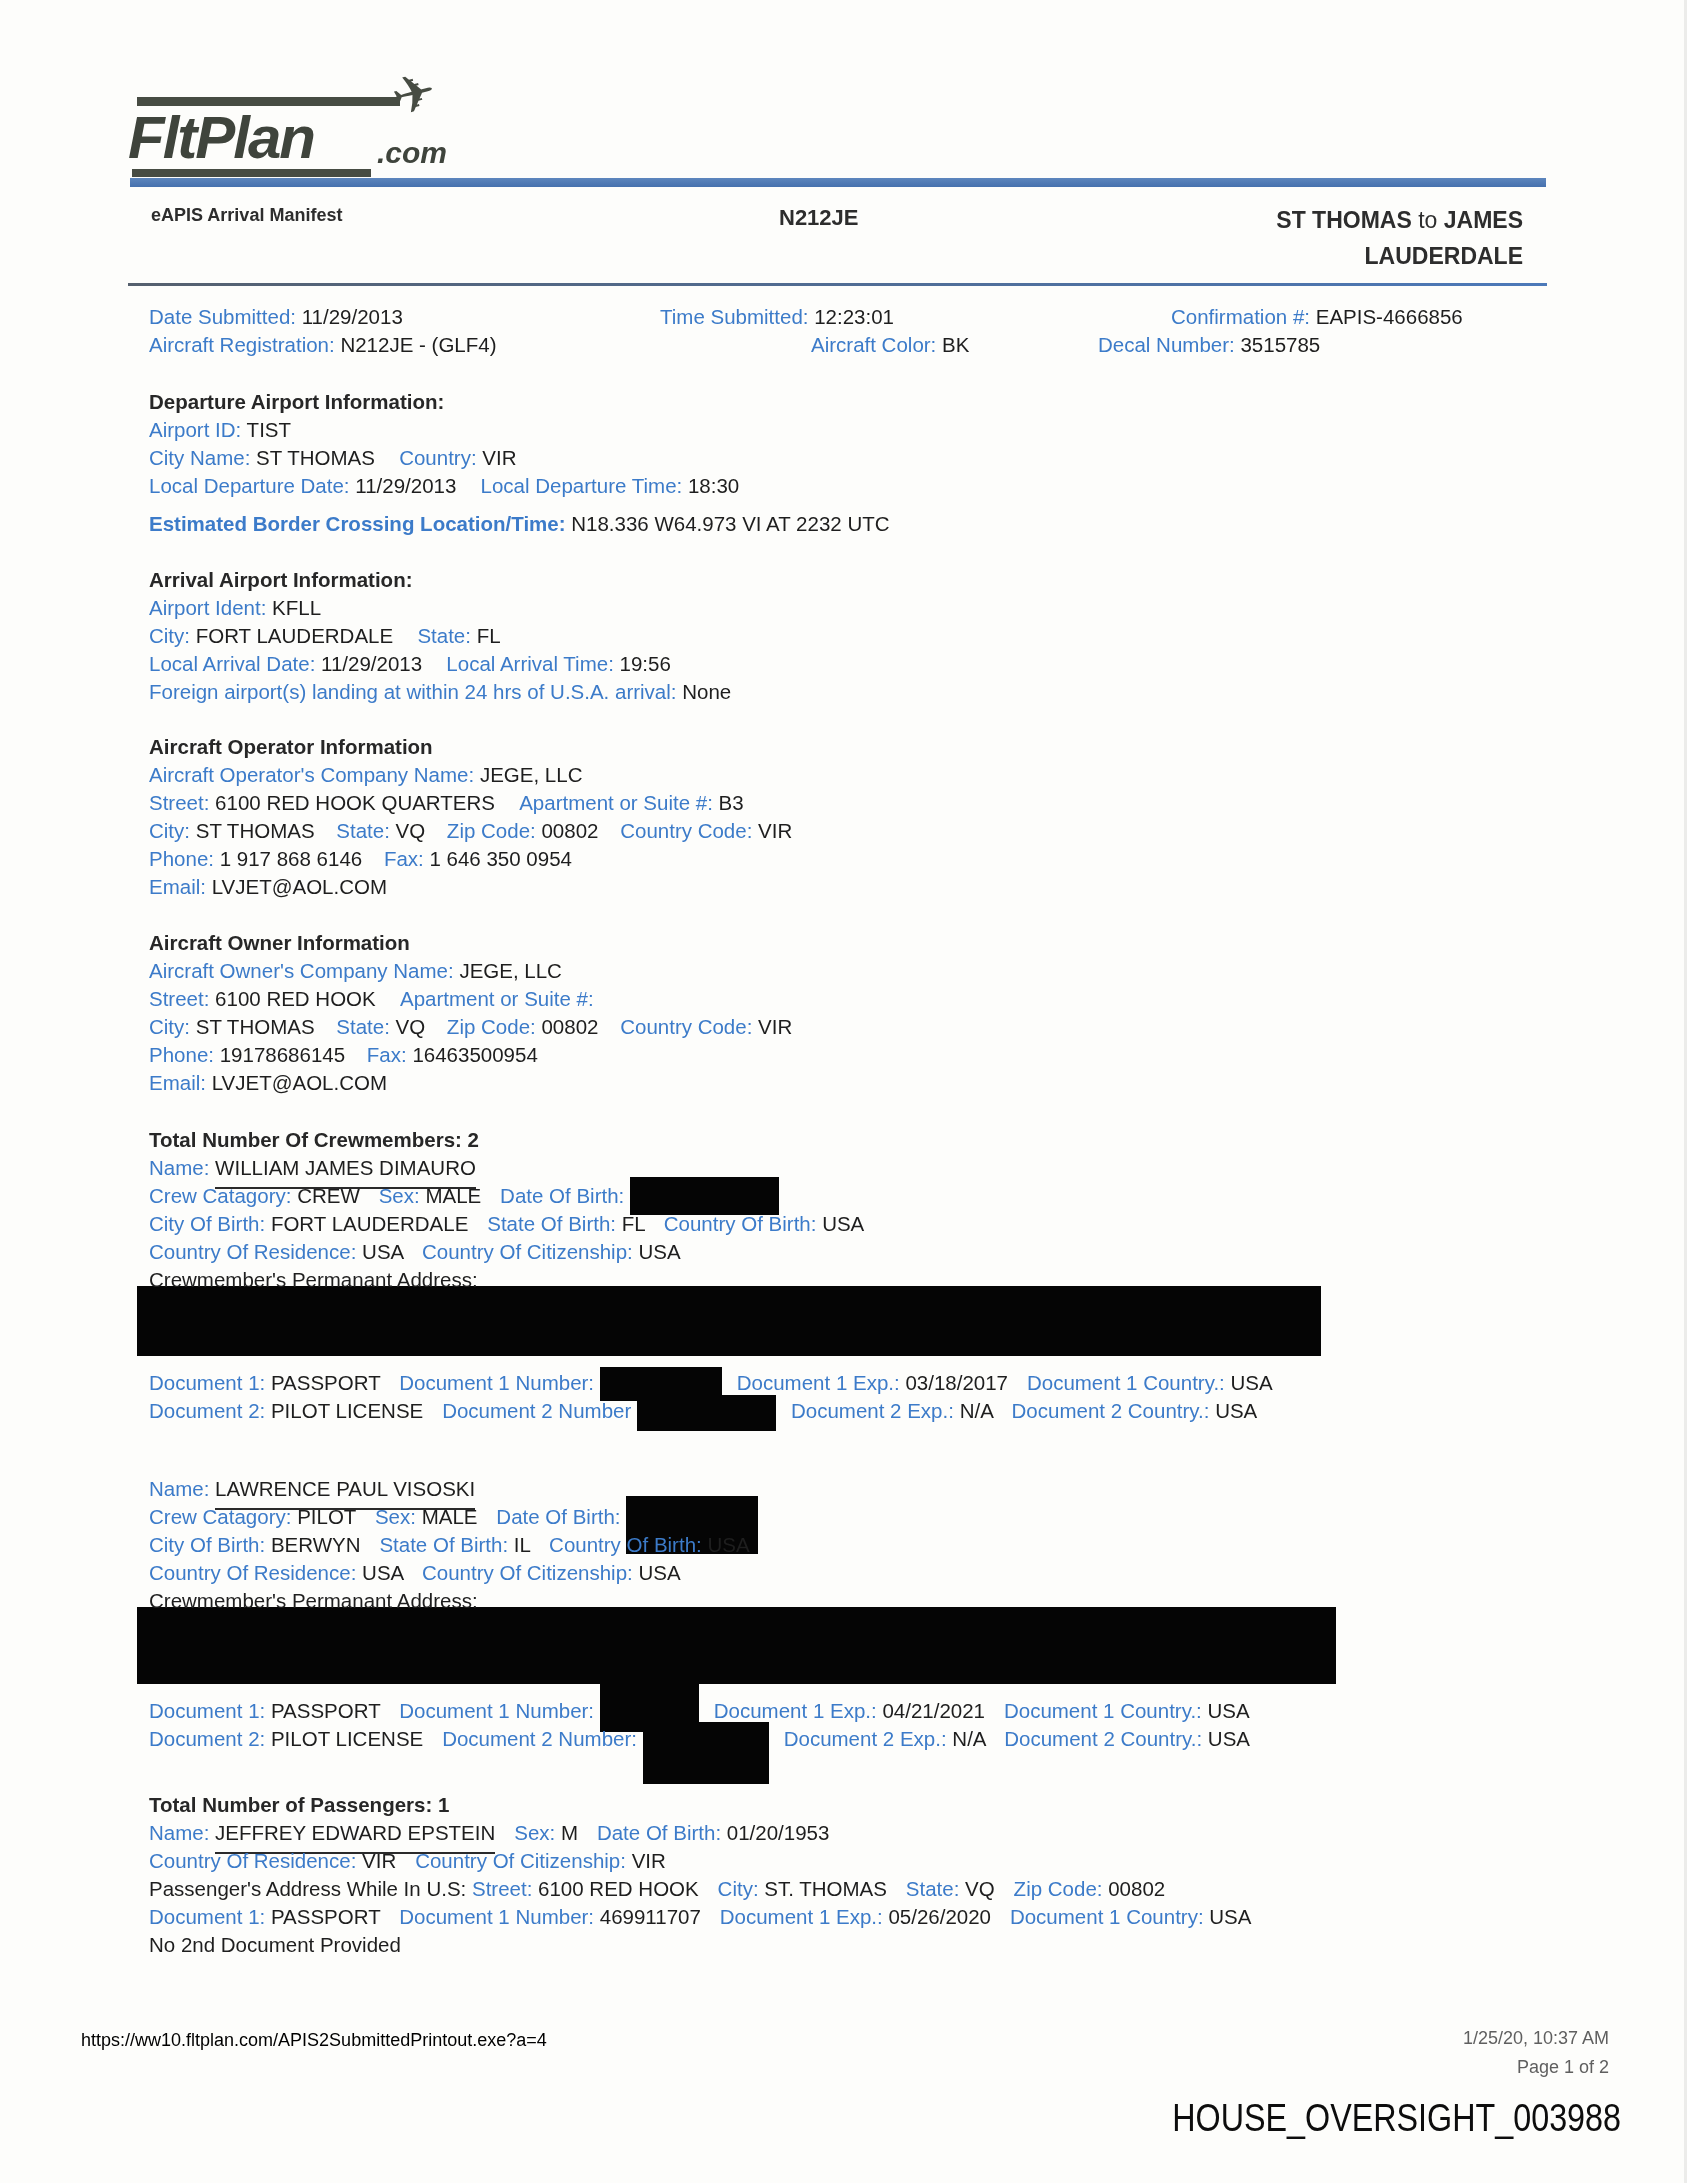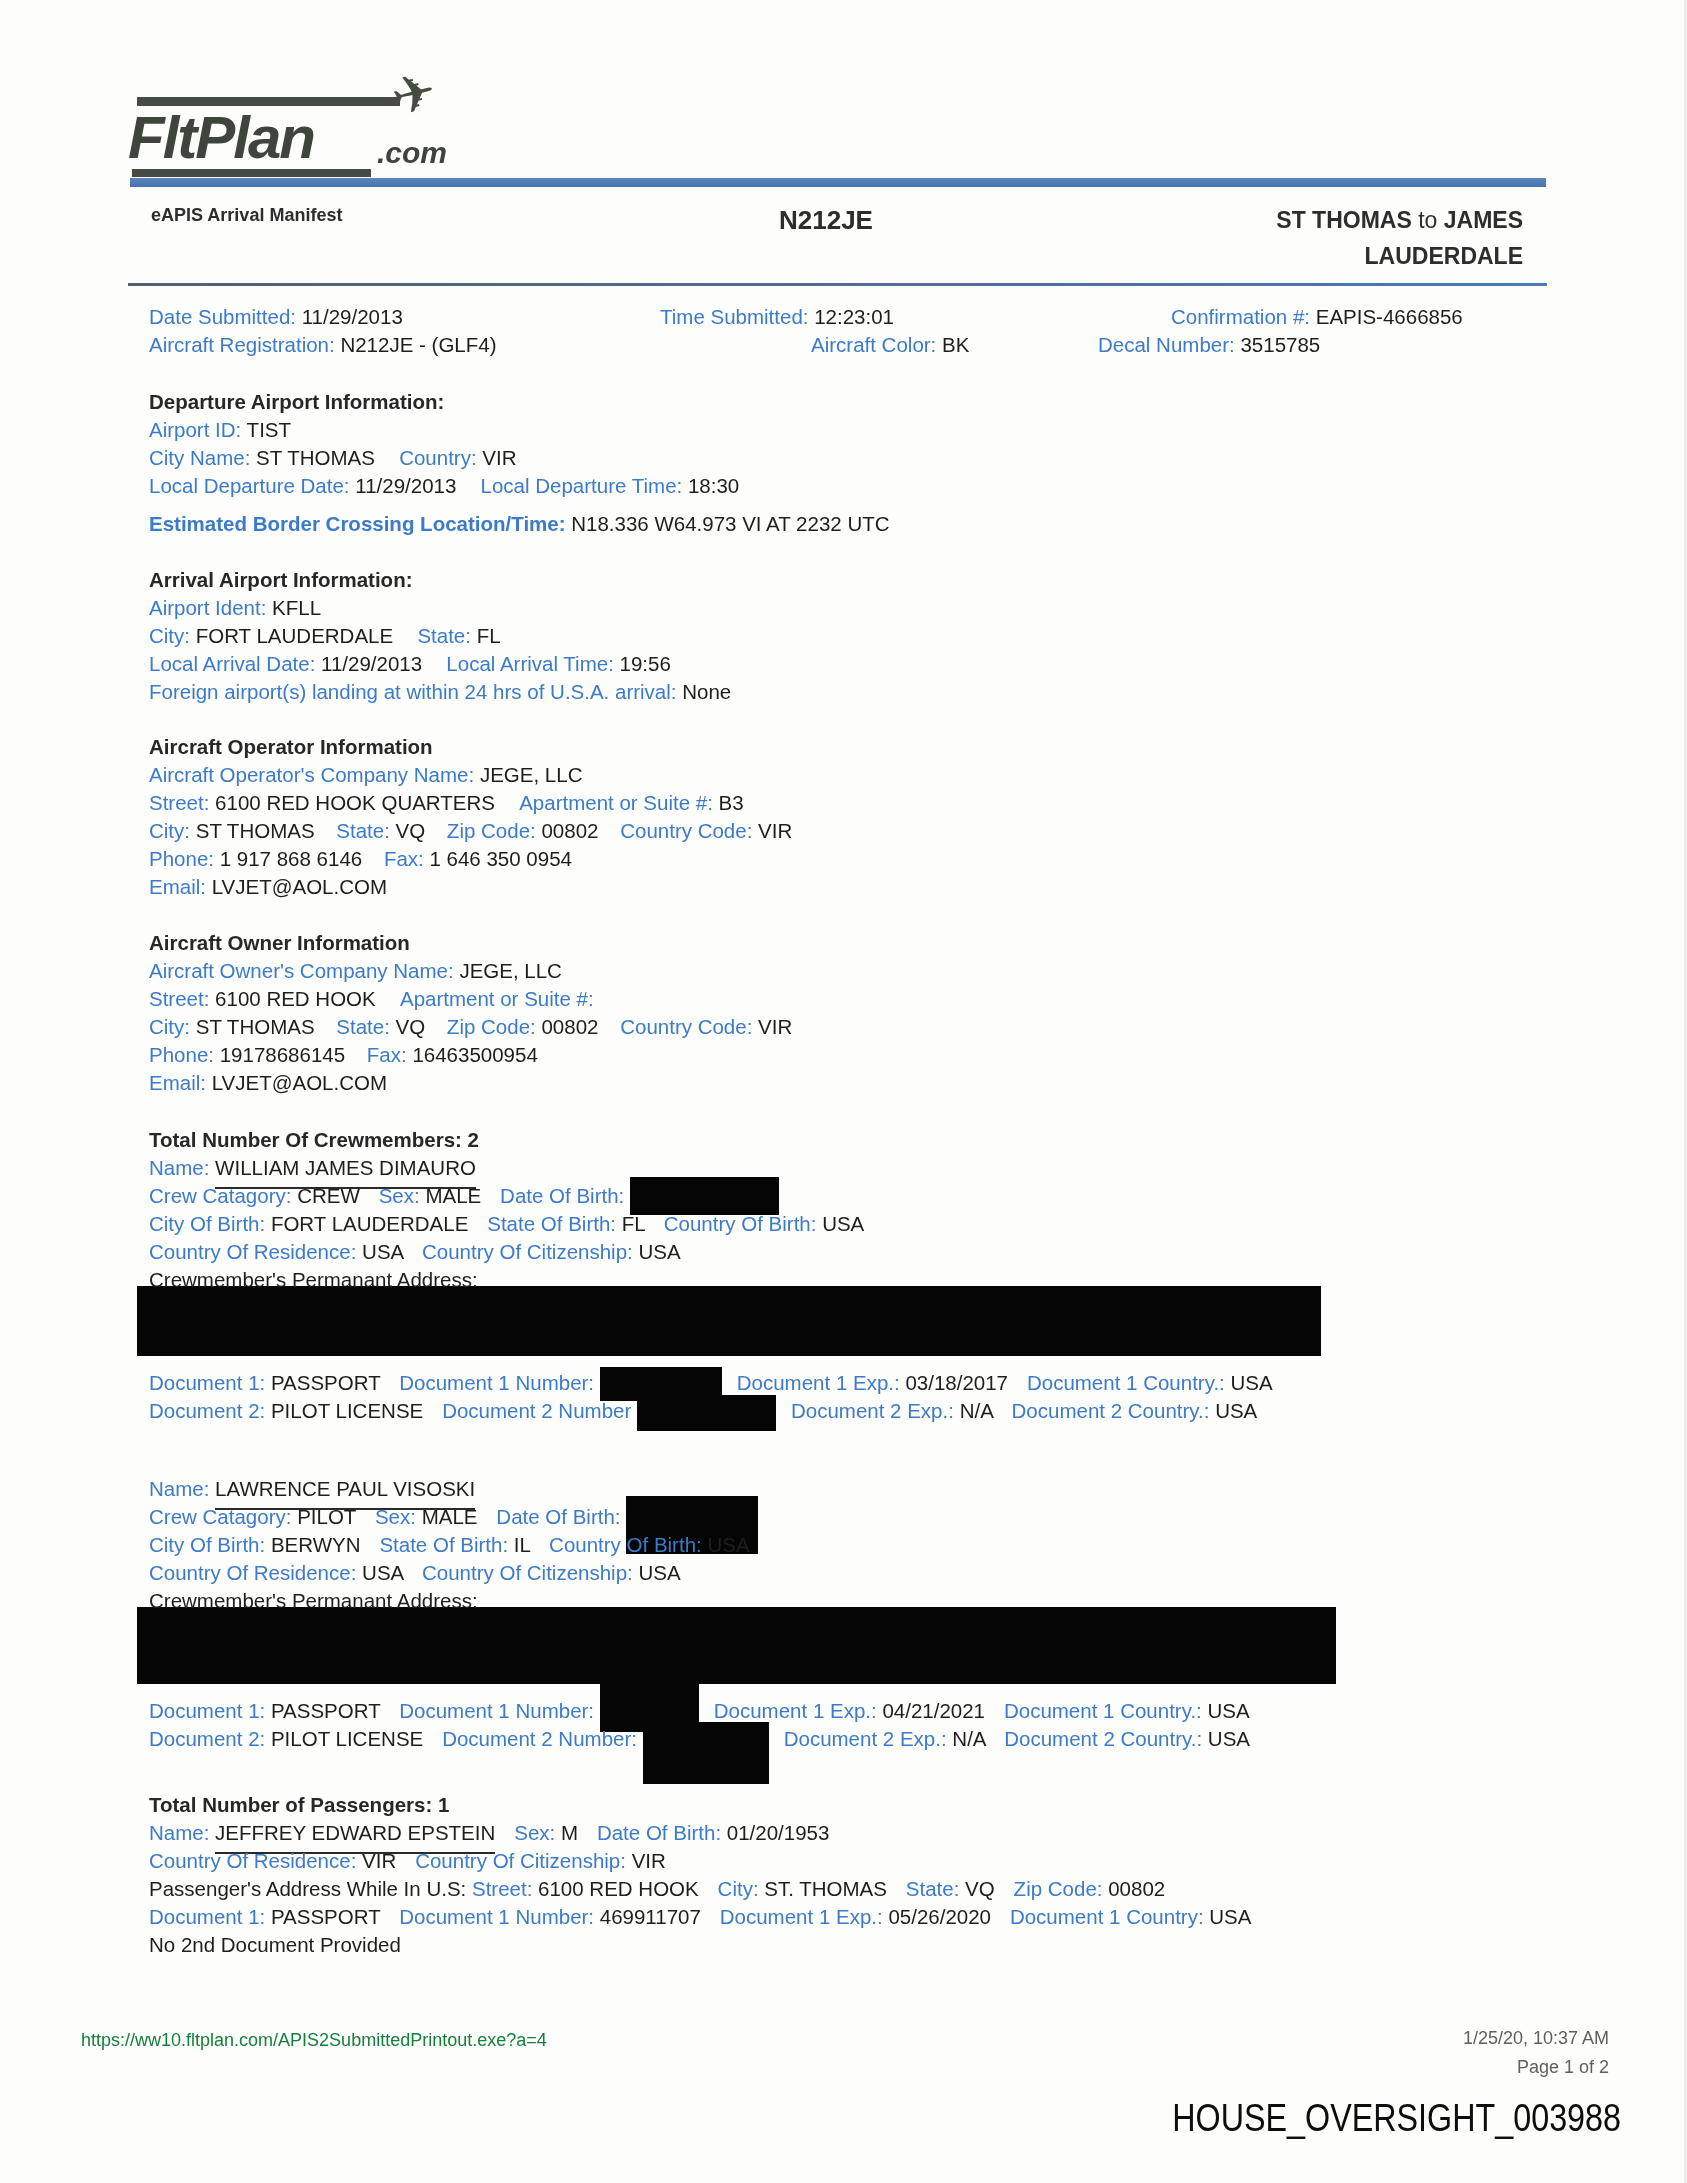--- a/index.html
+++ b/index.html
@@ -14,21 +14,21 @@
               font-size:52px;color:#474c43;transform:rotate(-14deg);}
   .logo-word{position:absolute;left:128px;top:103px;font-size:60px;font-weight:bold;font-style:italic;
              color:#3f443c;letter-spacing:-2px;}
   .logo-bar-under{position:absolute;left:132px;top:169px;width:239px;height:8px;background:#474c43;}
   .logo-tld{position:absolute;left:377px;top:136px;font-size:30px;font-weight:bold;font-style:italic;color:#3f443c;}
   .blue-rule{position:absolute;left:130px;top:178px;width:1416px;height:8.6px;
              background:linear-gradient(180deg,#5d86bd,#4671ae);}
 
   
   .doc-title{position:absolute;left:151px;top:205px;font-size:18px;font-weight:bold;color:#2d2d2d;}
-  .tail-number{position:absolute;left:779px;top:205px;font-size:26px;font-weight:bold;color:#2d2d2d;}
+  .tail-number{position:absolute;left:779px;top:205px;font-size:22px;font-weight:bold;color:#2d2d2d;}
   .route{position:absolute;right:164px;top:202px;text-align:right;font-size:23px;font-weight:bold;
          color:#2d2d2d;line-height:36px;}
   .route .to{font-weight:normal;}
   .thin-rule{position:absolute;left:128px;top:283px;width:1419px;height:2.6px;
              background:linear-gradient(90deg,#55606e,#4c79b9);}
 
   
   .body-col{position:absolute;left:149px;top:303px;width:1456px;}
   .line{position:relative;line-height:28px;white-space:nowrap;}
   .line.cols{height:28px;}
@@ -47,21 +47,21 @@
   .sec-departure{margin-top:29px}
   .sec-border{margin-top:10px}
   .sec-arrival{margin-top:28px}
   .sec-operator{margin-top:26.5px}
   .sec-owner{margin-top:28px}
   .sec-crew1{margin-top:29px}
   .sec-crew2{margin-top:50px}
   .sec-passengers{margin-top:38px}
 
   
-  .footer-url{position:absolute;left:81px;top:2030px;font-size:18px;color:#15803d;}
+  .footer-url{position:absolute;left:81px;top:2030px;font-size:18px;color:#000000;}
   .footer-right{position:absolute;right:78px;top:2024px;text-align:right;font-size:18px;
                 color:#5f5f5f;line-height:29px;}
   .stamp{position:absolute;right:66px;top:2097px;font-size:38px;color:#0d0d0d;
          transform:scaleX(.85);transform-origin:right center;letter-spacing:0px;}
 </style>
 </head>
 <body>
 
 <div class="page">
 

